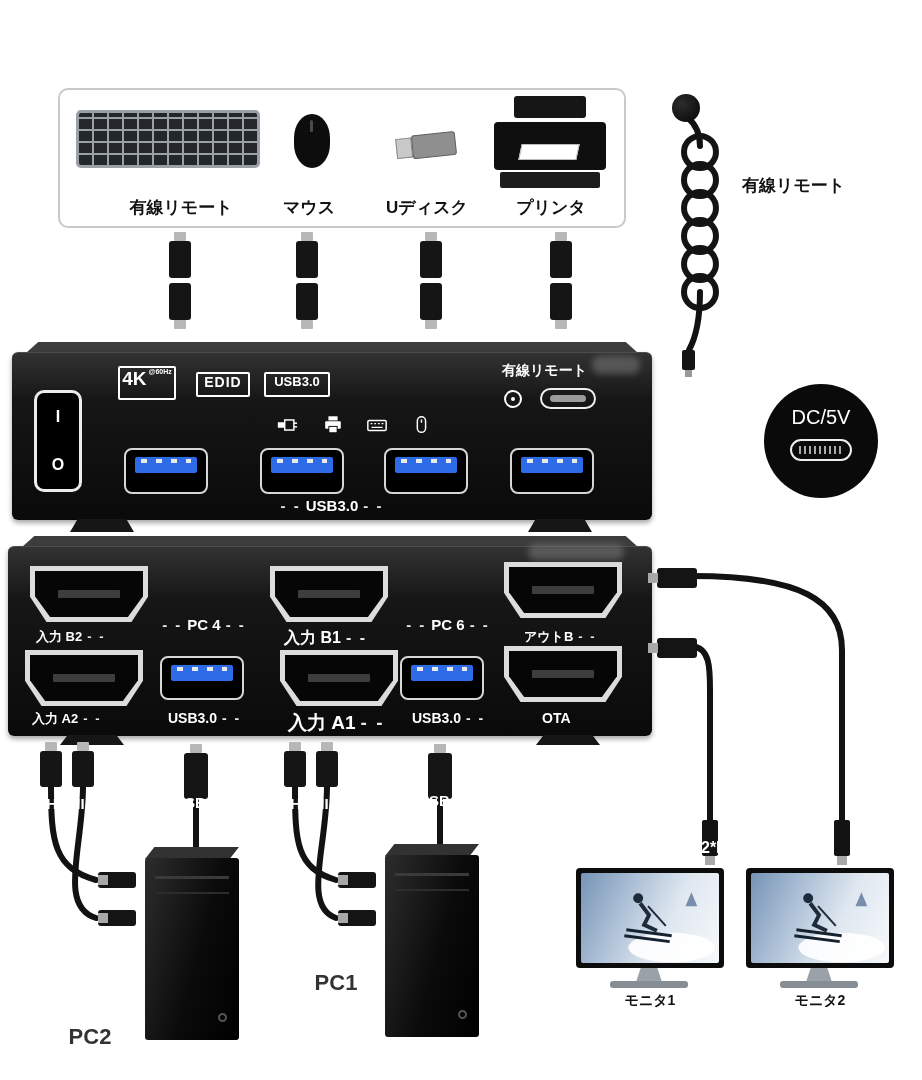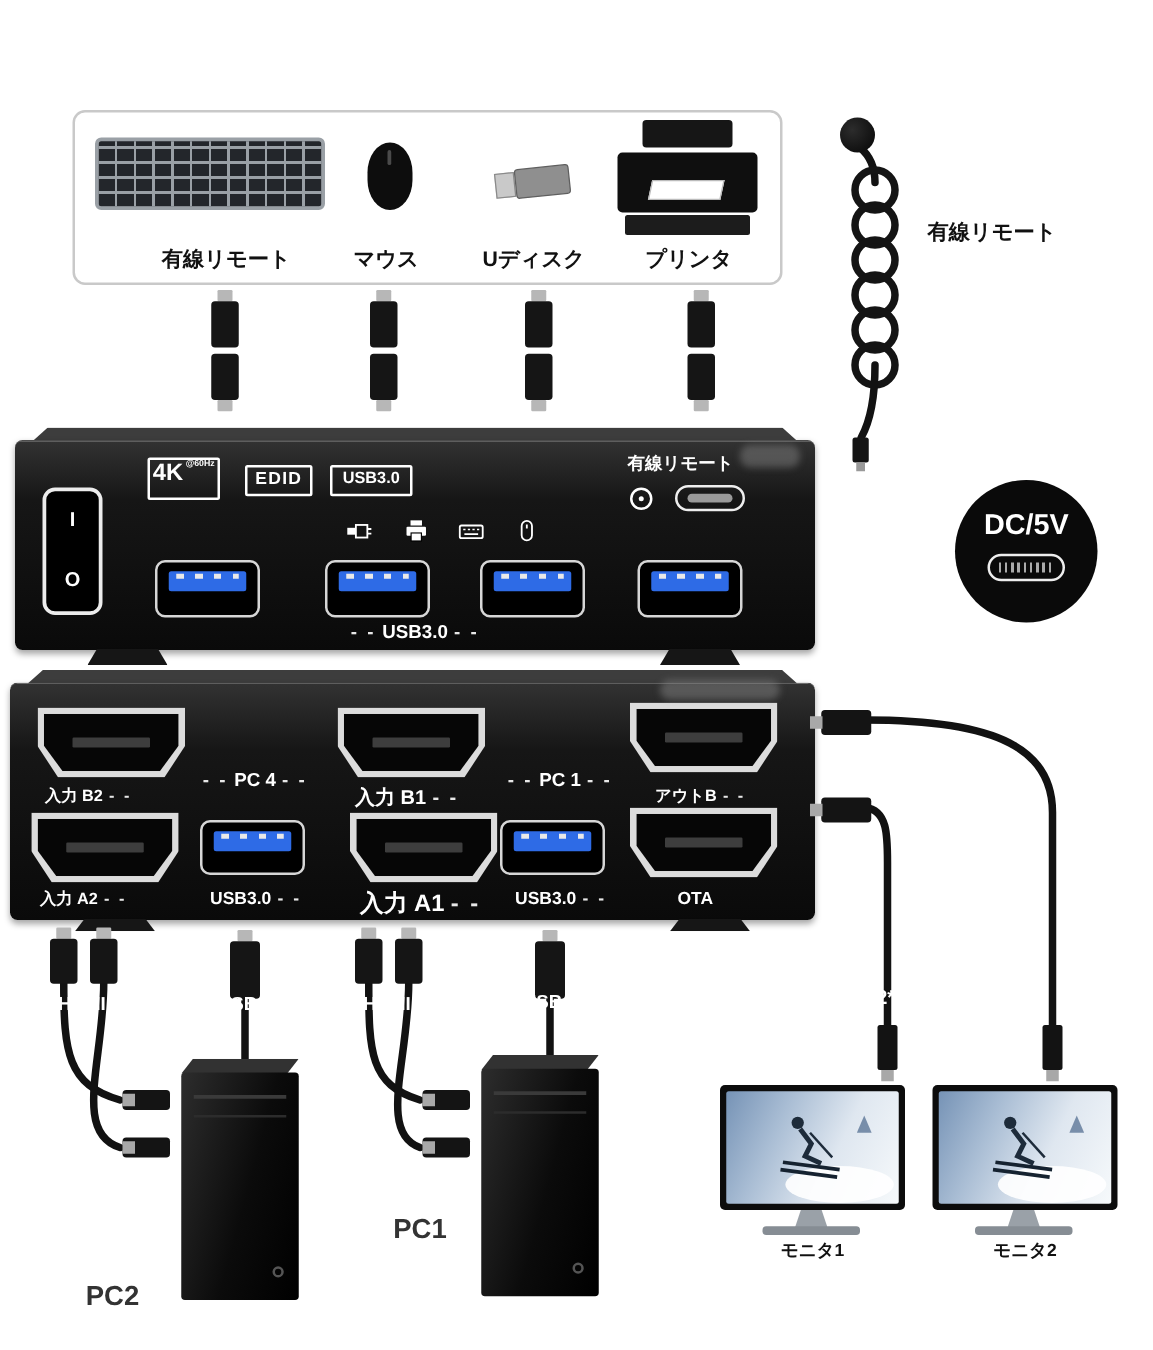--- a/index.html
+++ b/index.html
@@ -60,21 +60,21 @@
   .hdmi .slot{position:absolute;left:24%;right:24%;top:42%;height:16%;background:#3d3d3d;border-radius:1px}
   .jack{position:absolute;z-index:3;width:18px;height:18px;border:2px solid #fff;border-radius:50%}
   .jack .dot{position:absolute;left:5px;top:5px;width:4px;height:4px;background:#fff;border-radius:50%}
   .usbc{position:absolute;z-index:3;border:2px solid #eee;border-radius:11px;
         display:flex;align-items:center;justify-content:center}
   .usbc .inner{background:#9a9a9a;border-radius:4px}
   .icon{position:absolute;z-index:3;width:22px;height:22px}
   
   .dccircle{position:absolute;z-index:2;left:764px;top:384px;width:114px;height:114px;border-radius:50%;
             background:#0a0a0a;display:flex;flex-direction:column;align-items:center}
-  .dccircle .dct{margin-top:22px;color:#fff;font-weight:bold;font-size:23px}
+  .dccircle .dct{margin-top:22px;color:#fff;font-weight:normal;font-size:20px}
   
   .teal{position:absolute;z-index:5;color:#fff;font-weight:bold;font-size:15px;border-radius:2px;
         display:flex;align-items:center;justify-content:center}
   
   .plugv{position:absolute;z-index:3;display:flex;flex-direction:column;align-items:center}
   .plugv .bodyv{width:22px;height:36px;background:#151515;border-radius:3px}
   .plugv.big .bodyv{width:24px;height:46px}
   .plugh{position:absolute;z-index:3;height:16px}
   .plugh .bodyh{position:absolute;left:0;top:0;width:38px;height:16px;background:#141414;border-radius:3px}
   .plugh .tiph{position:absolute;right:-10px;top:3px;width:10px;height:10px;background:#a8a8a8}
@@ -322,21 +322,21 @@
   <div class="wlabel" style="left:36px;top:628px;font-size:13px">
     <span>入力 B2</span><span class="dash">- -</span>
   </div>
   <div class="wlabel" style="left:148px;top:616px;width:112px;text-align:center;font-size:15px">
     <span class="dash">- -</span><span>PC 4</span><span class="dash">- -</span>
   </div>
   <div class="wlabel" style="left:284px;top:628px;font-size:16px">
     <span>入力 B1</span><span class="dash">- -</span>
   </div>
   <div class="wlabel" style="left:396px;top:616px;width:104px;text-align:center;font-size:15px">
-    <span class="dash">- -</span><span>PC 1</span><span class="dash">- -</span>
+    <span class="dash">- -</span><span>PC 6</span><span class="dash">- -</span>
   </div>
   <div class="wlabel" style="left:524px;top:628px;font-size:13px">
     <span>アウトB</span><span class="dash">- -</span>
   </div>
 
   <div class="wlabel" style="left:32px;top:710px;font-size:13px">
     <span>入力 A2</span><span class="dash">- -</span>
   </div>
   <div class="wlabel" style="left:168px;top:710px;font-size:14px">
     <span>USB3.0</span><span class="dash">- -</span>
@@ -380,21 +380,21 @@
     </div>
   <div class="plugv big" style="left:428px;top:744px">
       <div class="tip"></div>
       <div class="bodyv"></div>
     </div>
 
   <div class="teal" style="left:18px;top:788px;width:100px;height:30px">2*HDMI IN</div>
   <div class="teal" style="left:152px;top:788px;width:92px;height:30px">1*USB入力</div>
   <div class="teal" style="left:262px;top:788px;width:100px;height:30px">2*HDMI IN</div>
   <div class="teal" style="left:396px;top:786px;width:92px;height:30px">1*USB入力</div>
-  <div class="teal" style="left:658px;top:782px;width:174px;height:32px;font-size:16px">2*HDMI出力</div>
+  <div class="teal" style="left:658px;top:832px;width:174px;height:32px;font-size:16px">2*HDMI出力</div>
 
   <div class="plugh" style="left:98px;top:872px">
       <div class="bodyh"></div>
       <div class="tiph"></div>
     </div>
   <div class="plugh" style="left:98px;top:910px">
       <div class="bodyh"></div>
       <div class="tiph"></div>
     </div>
   <div class="plugh" style="left:338px;top:872px">

